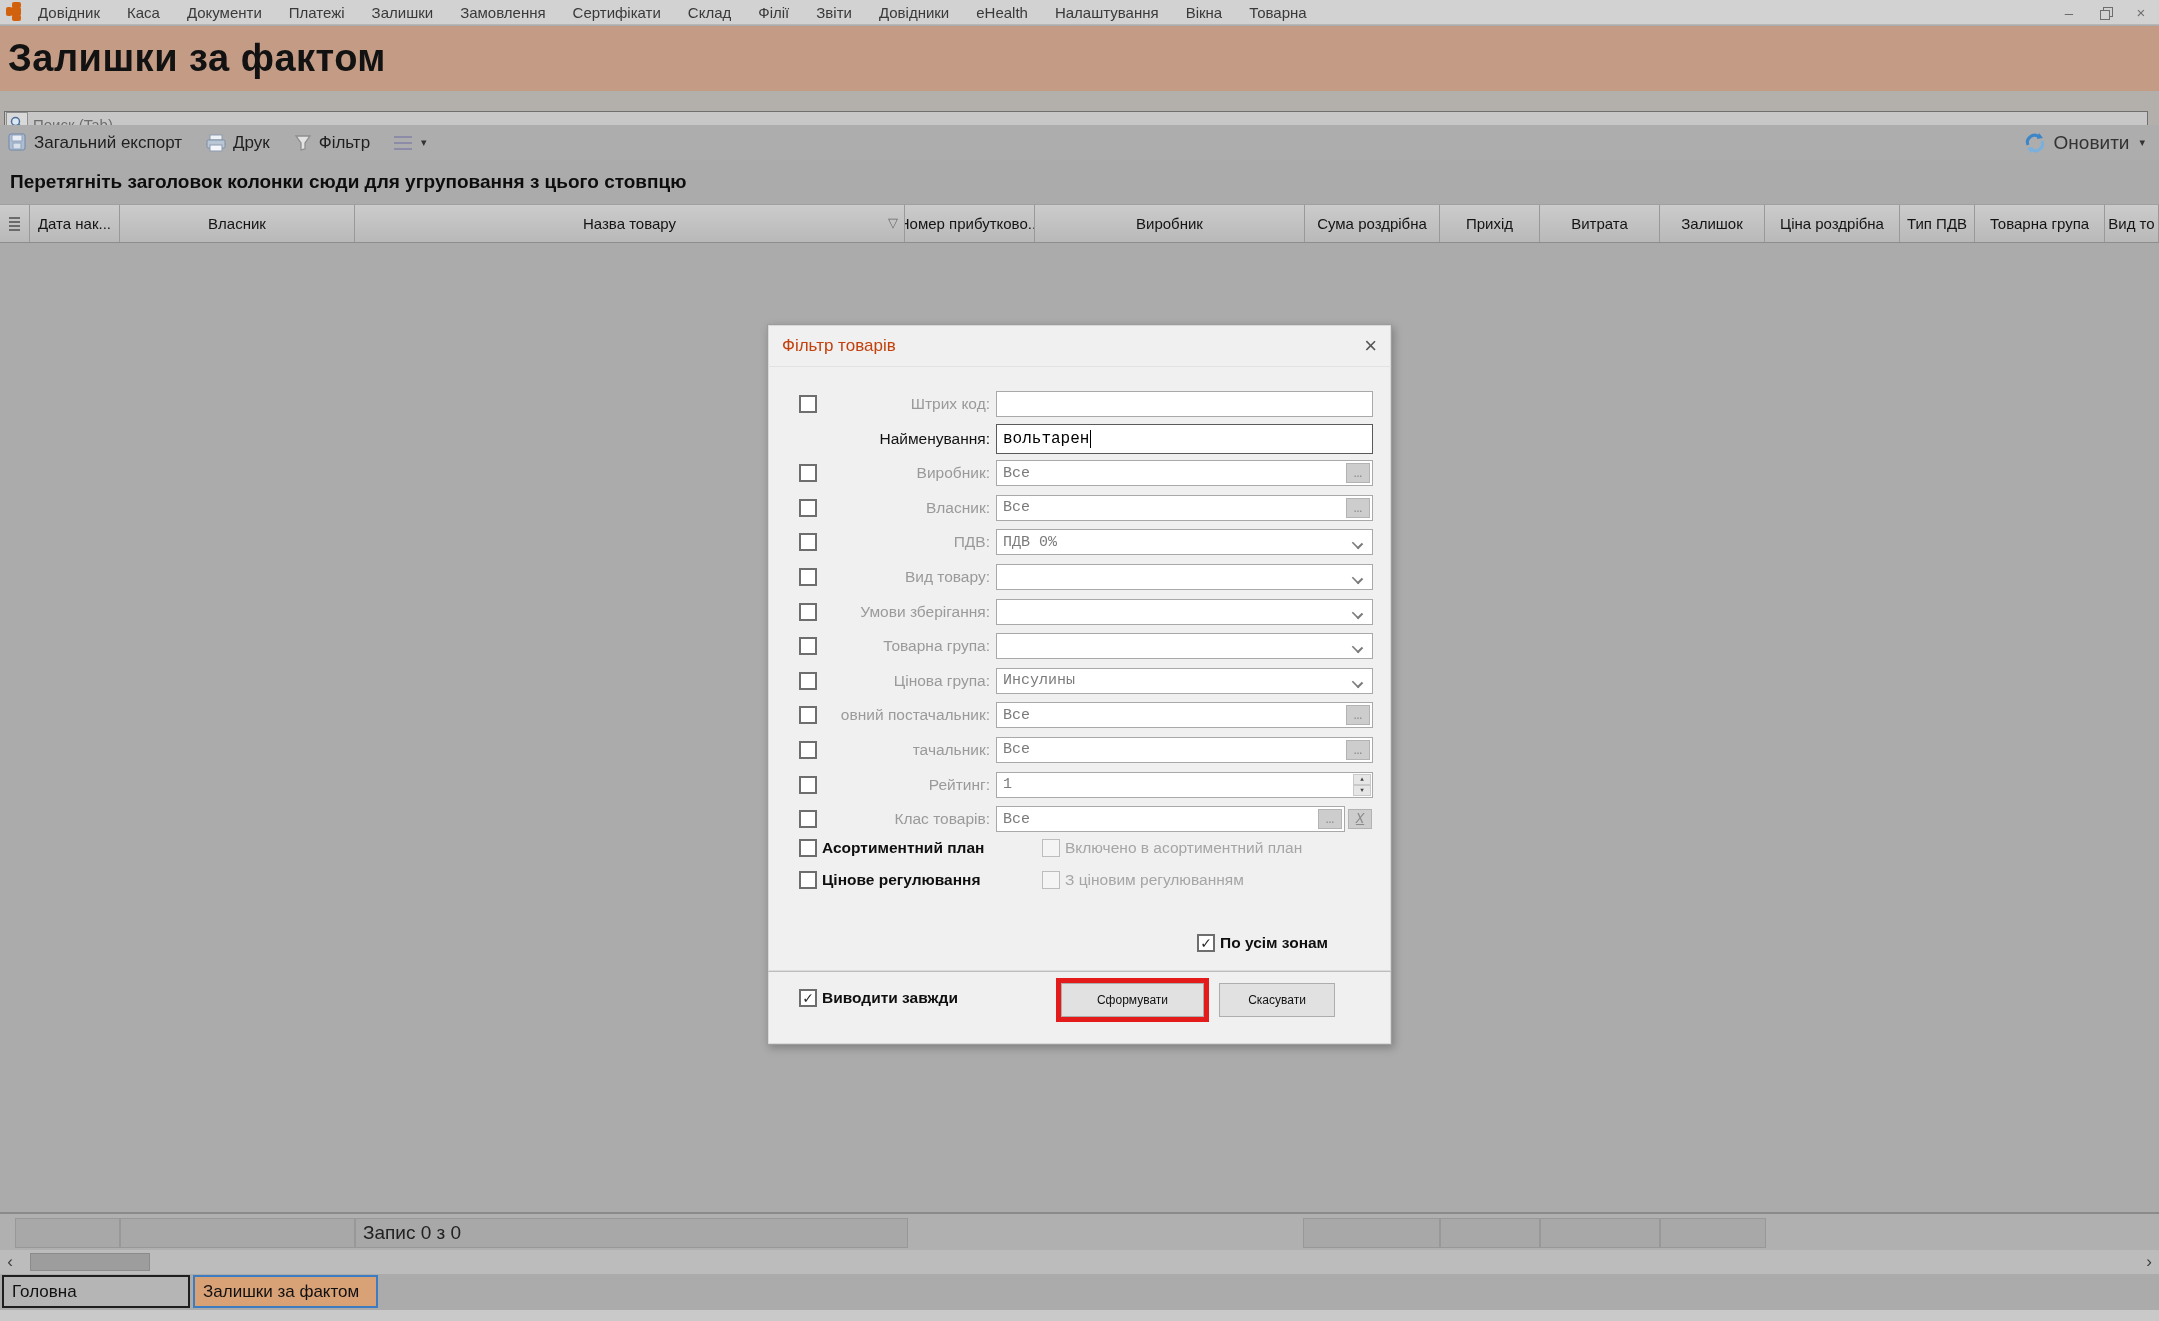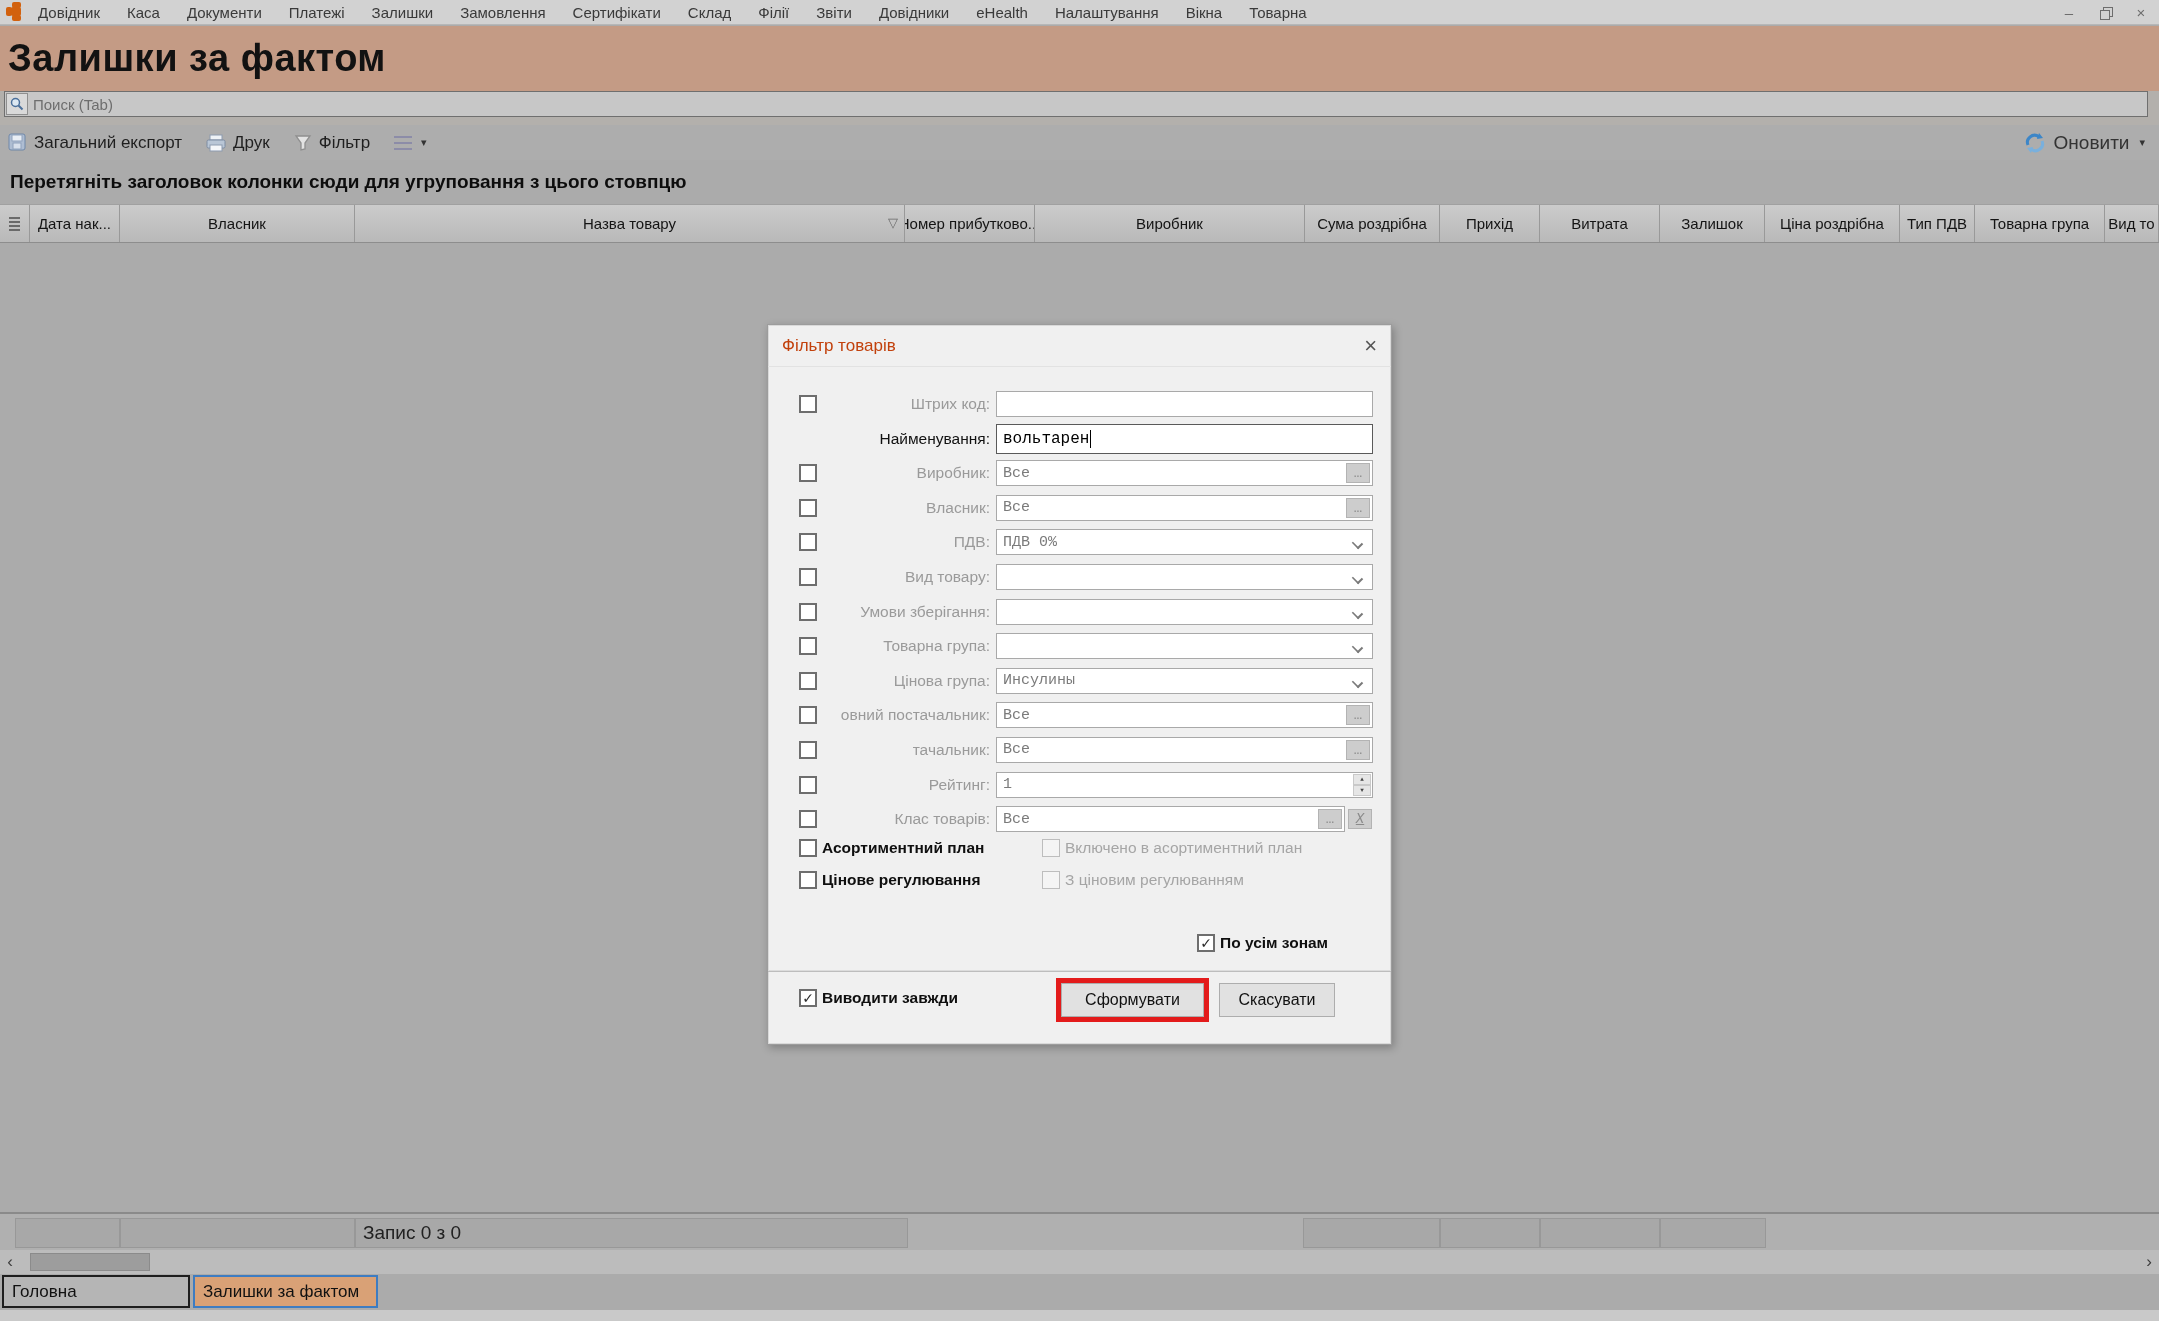--- a/index.html
+++ b/index.html
@@ -31,22 +31,22 @@
   
   .title-band {
     position:absolute; top:26px; left:0; right:0; height:65px;
     background:#c49b85; display:flex; align-items:center; padding-left:8px;
   }
   .page-title { font-size:38px; font-weight:800; color:#121212; letter-spacing:0.5px; }
 
   
   .search-row { position:absolute; top:91px; left:0; right:0; height:34px; background:#b3b0ac; }
   .search-box {
-    position:absolute; left:4px; top:0; width:2144px; height:26px;
-    background:#c7c7c7; border:1px solid #6f6f6f; display:flex; align-items:center;
+    position:absolute; left:4px; top:20px; width:2144px; height:26px;
+    background:#c7c7c7; border:1px solid #6f6f6f; display:flex; align-items:flex-start;
   }
   .search-icon-box { width:22px; height:22px; margin-left:1px; border:1px solid #8f8f8f; background:#d9d9d9;
     display:flex; align-items:center; justify-content:center; }
   .search-input {
     flex:1; height:100%; border:0; outline:0; background:transparent;
     font-family:inherit; font-size:15px; color:#3c3c3c; padding-left:5px;
   }
   .search-input::placeholder { color:#6e6e6e; opacity:1; }
 
   
@@ -136,21 +136,21 @@
     display:flex; align-items:center; justify-content:center; }
 
   .dlg-checkline { position:absolute; height:22px; }
   .dlg-checkline .cbx { position:static; margin-right:5px; flex:0 0 auto; }
   .checkline-inner { display:flex; align-items:center; }
   .check-label { font-size:15.5px; color:#0f0f0f; font-weight:600; }
   .check-label.muted { color:#a5a5a5; font-weight:400; }
 
   .dlg-sep { position:absolute; left:0; right:0; top:645px; border-top:1px solid #dcdcdc; border-bottom:1px solid #bdbdbd; }
 
-  .btn { background:#e1e1e1; border:1px solid #adadad; font-size:16px; color:#111;
+  .btn { background:#e1e1e1; border:1px solid #adadad; font-size:12px; color:#111;
     display:flex; align-items:center; justify-content:center; font-family:inherit; }
   .submit-wrap { position:absolute; left:288px; top:653px; width:153px; height:44px;
     border:5px solid #e31b1b; display:flex; }
   .submit-btn { flex:1; }
   .cancel-btn { position:absolute; left:451px; top:658px; width:116px; height:34px; }
 
   .allzones { top:609px; left:429px; }
   .always { top:664px; left:31px; }
 </style>
 </head>

